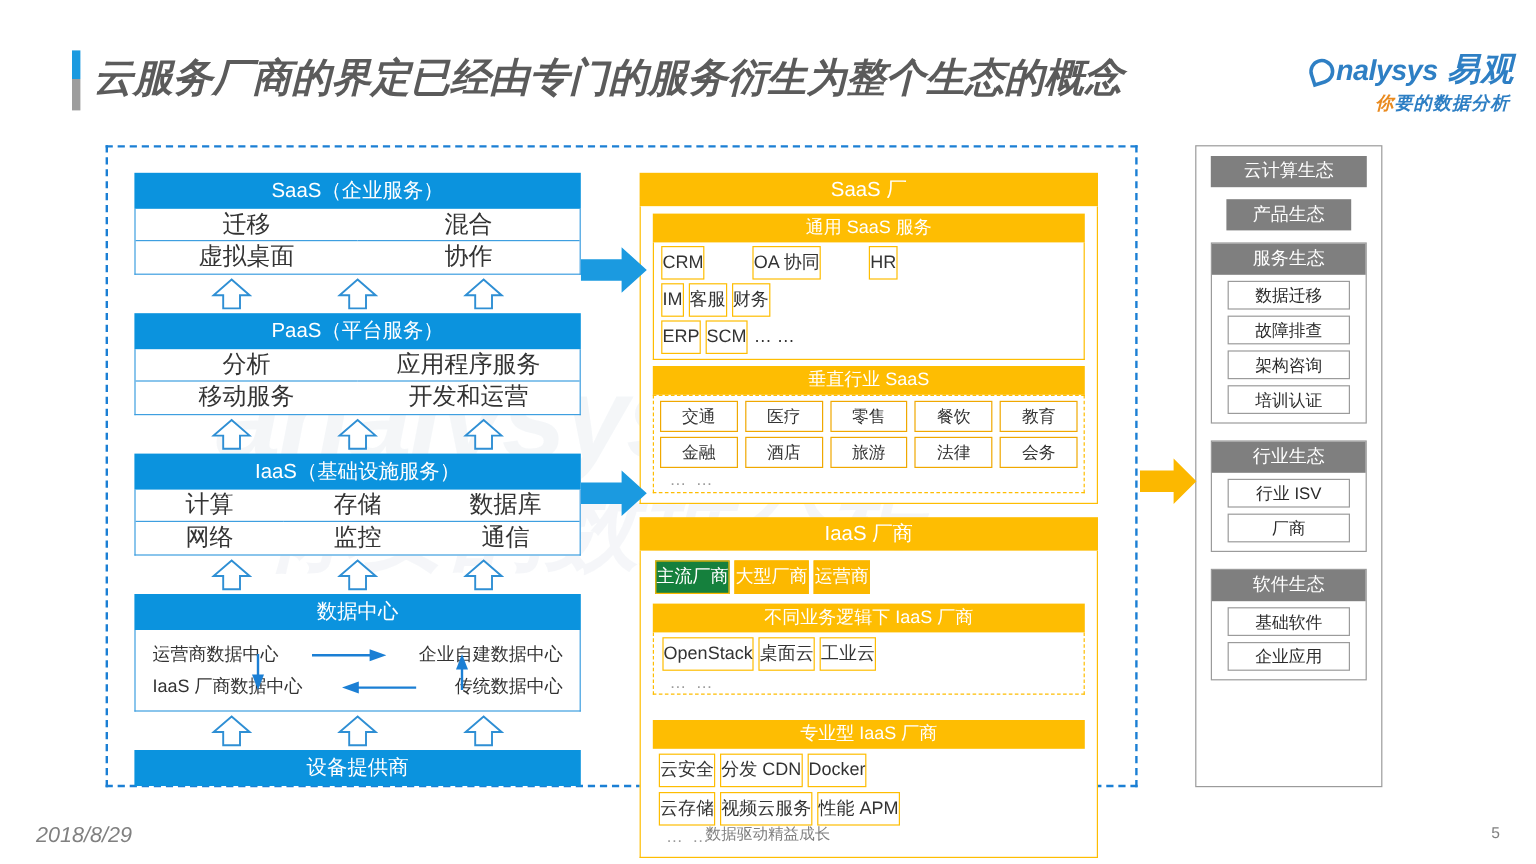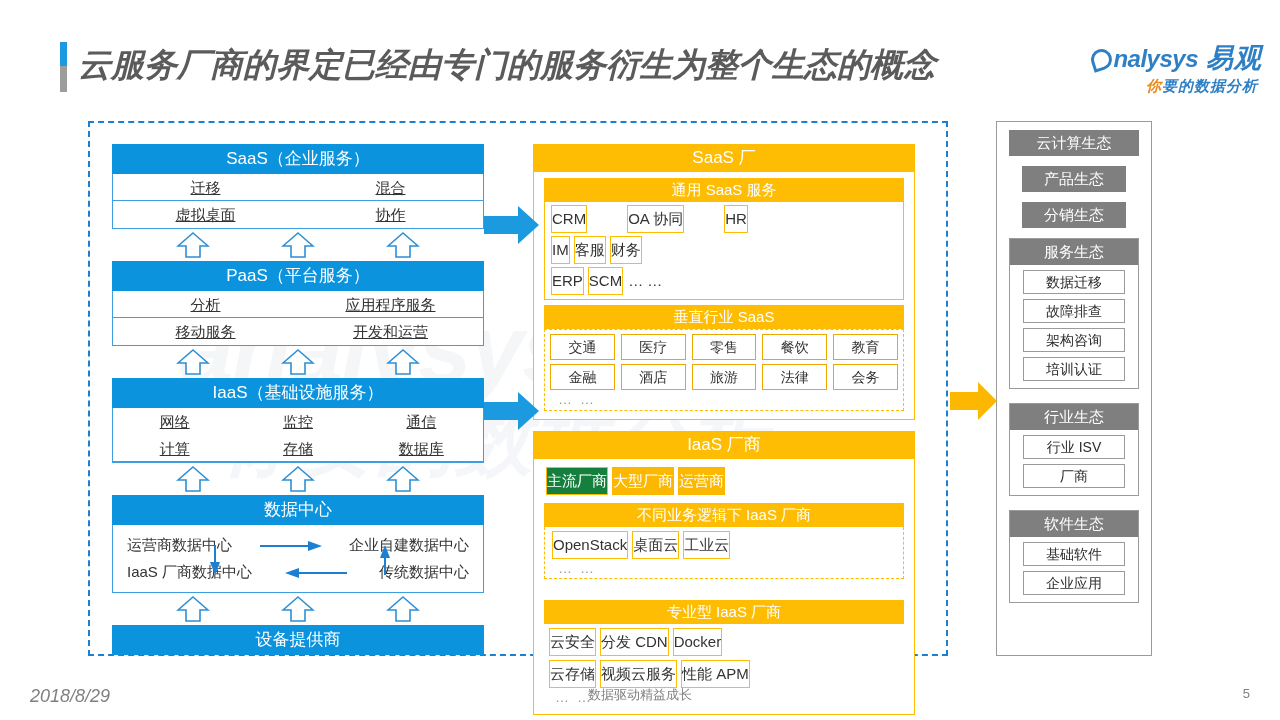--- a/index.html
+++ b/index.html
@@ -72,22 +72,22 @@
   
   .hdr-blue {
     background: #0b93de; color: #ffffff; text-align: center;
     font-size: 17px; line-height: 30px; height: 30px;
   }
   .body-blue {
     border: 1px solid #3e9fe0; border-top: none; background: transparent;
   }
   .cellrow { display: flex; }
   .cell {
-    flex: 1; text-align: center; font-size: 15px; color: #333;
-    line-height: 27px; height: 27px; text-decoration: underline;
+    flex: 1; text-align: center; font-size: 20px; color: #333;
+    line-height: 27px; height: 27px;
   }
   .cell.ul { border-bottom: 1px solid #3e9fe0; }
 
   
   .leftcol { position: absolute; left: 112px; top: 144px; width: 372px; z-index: 3; }
   .lblock { width: 372px; background: #fff; }
   .up-arrows { height: 32px; display: flex; justify-content: space-around; align-items: center; padding: 0 28px; }
   .uparrow {
     width: 34px; height: 28px; position: relative;
   }
@@ -237,28 +237,28 @@
           <svg width="34" height="28" viewBox="0 0 34 28">
             <polygon points="17,2 32,15 24,15 24,26 10,26 10,15 2,15" fill="#ffffff" stroke="#2f8fd4" stroke-width="1.6"></polygon>
           </svg>
         </span>
     </div>
 
     <div class="lblock">
       <div class="hdr-blue">IaaS（基础设施服务）</div>
       <div class="body-blue">
         <div class="cellrow">
+          <div class="cell ul">计算</div>
+          <div class="cell ul">存储</div>
+          <div class="cell ul">数据库</div>
+        </div>
+        <div class="cellrow">
           <div class="cell">网络</div>
           <div class="cell">监控</div>
           <div class="cell">通信</div>
-        </div>
-        <div class="cellrow">
-          <div class="cell ul">计算</div>
-          <div class="cell ul">存储</div>
-          <div class="cell ul">数据库</div>
         </div>
       </div>
     </div>
 
     <div class="up-arrows">
       <span class="uparrow">
           <svg width="34" height="28" viewBox="0 0 34 28">
             <polygon points="17,2 32,15 24,15 24,26 10,26 10,15 2,15" fill="#ffffff" stroke="#2f8fd4" stroke-width="1.6"></polygon>
           </svg>
         </span>
@@ -431,23 +431,20 @@
       </div>
     </div>
   </div>
 
   <div class="rightcol">
     <div class="g-hdr">云计算生态</div>
 
     <div class="g-plain" style="padding:0 13px;">
       <div class="g-hdr">产品生态</div>
     </div>
-    <div class="g-plain" style="padding:0 13px;">
-      <div class="g-hdr">分销生态</div>
-    </div>
 
     <div class="g-sec">
       <div class="g-hdr">服务生态</div>
       <div class="g-items">
         <div class="g-item">数据迁移</div>
         <div class="g-item">故障排查</div>
         <div class="g-item">架构咨询</div>
         <div class="g-item">培训认证</div>
       </div>
     </div>

